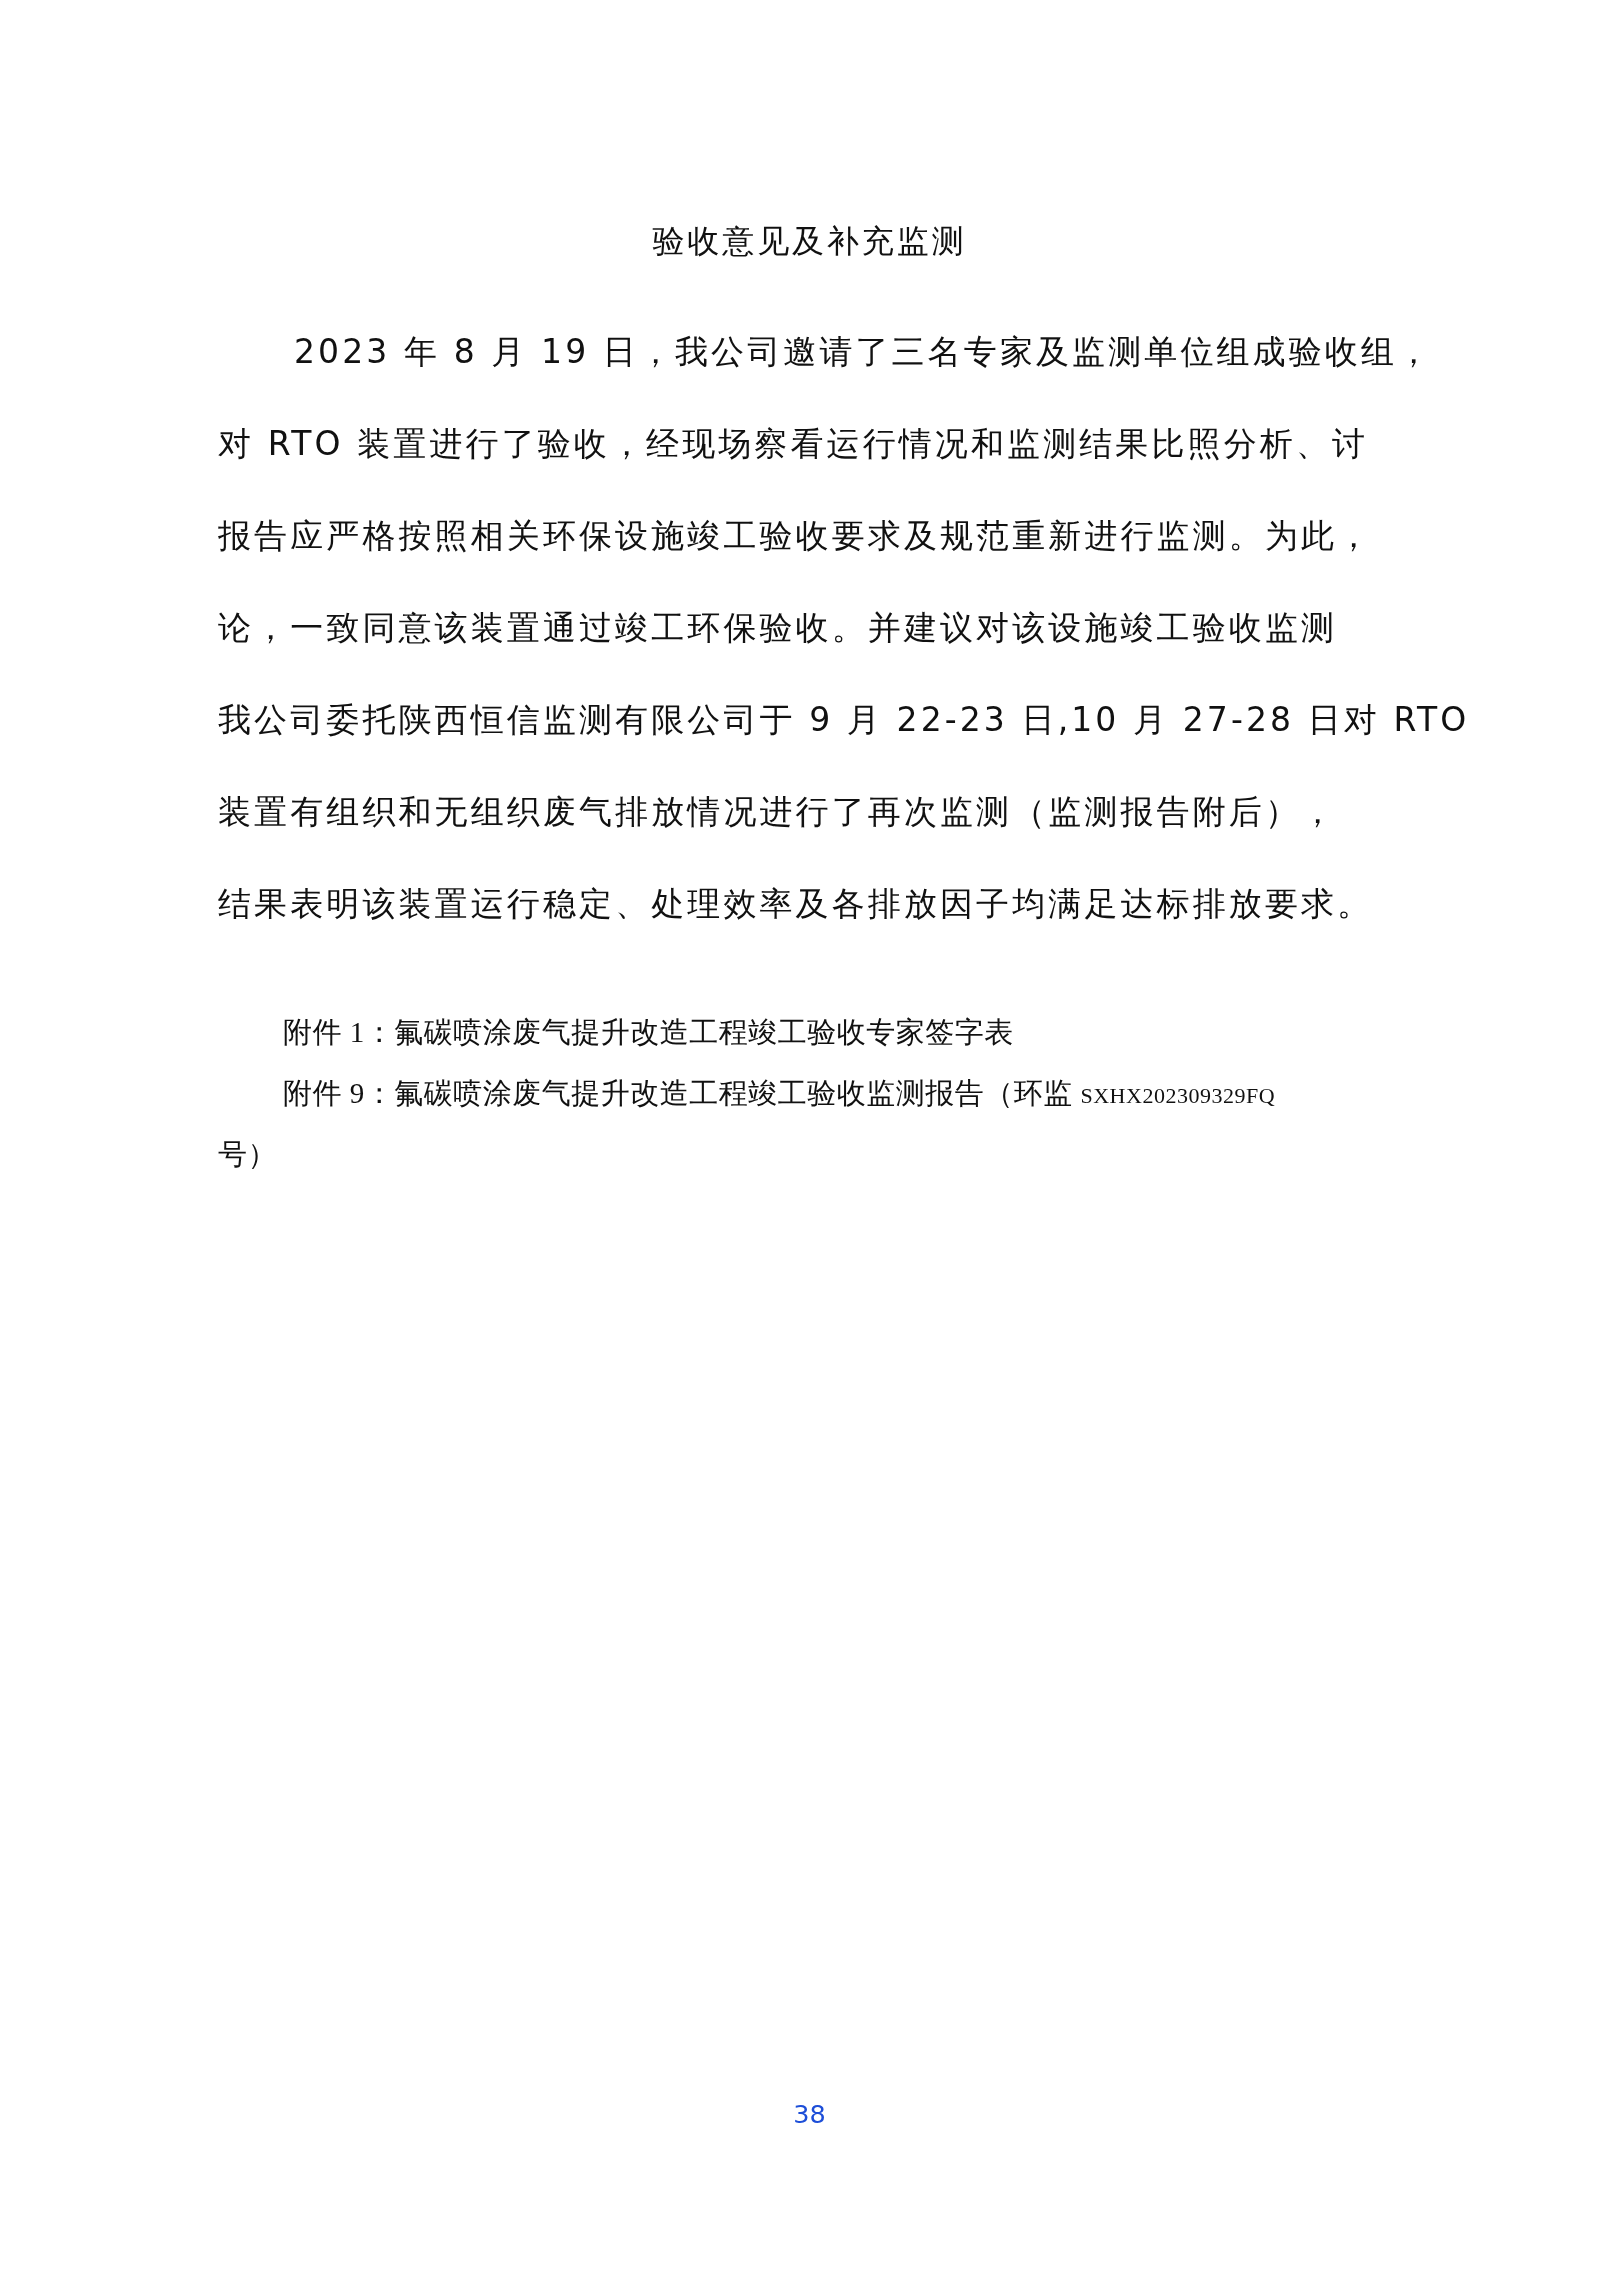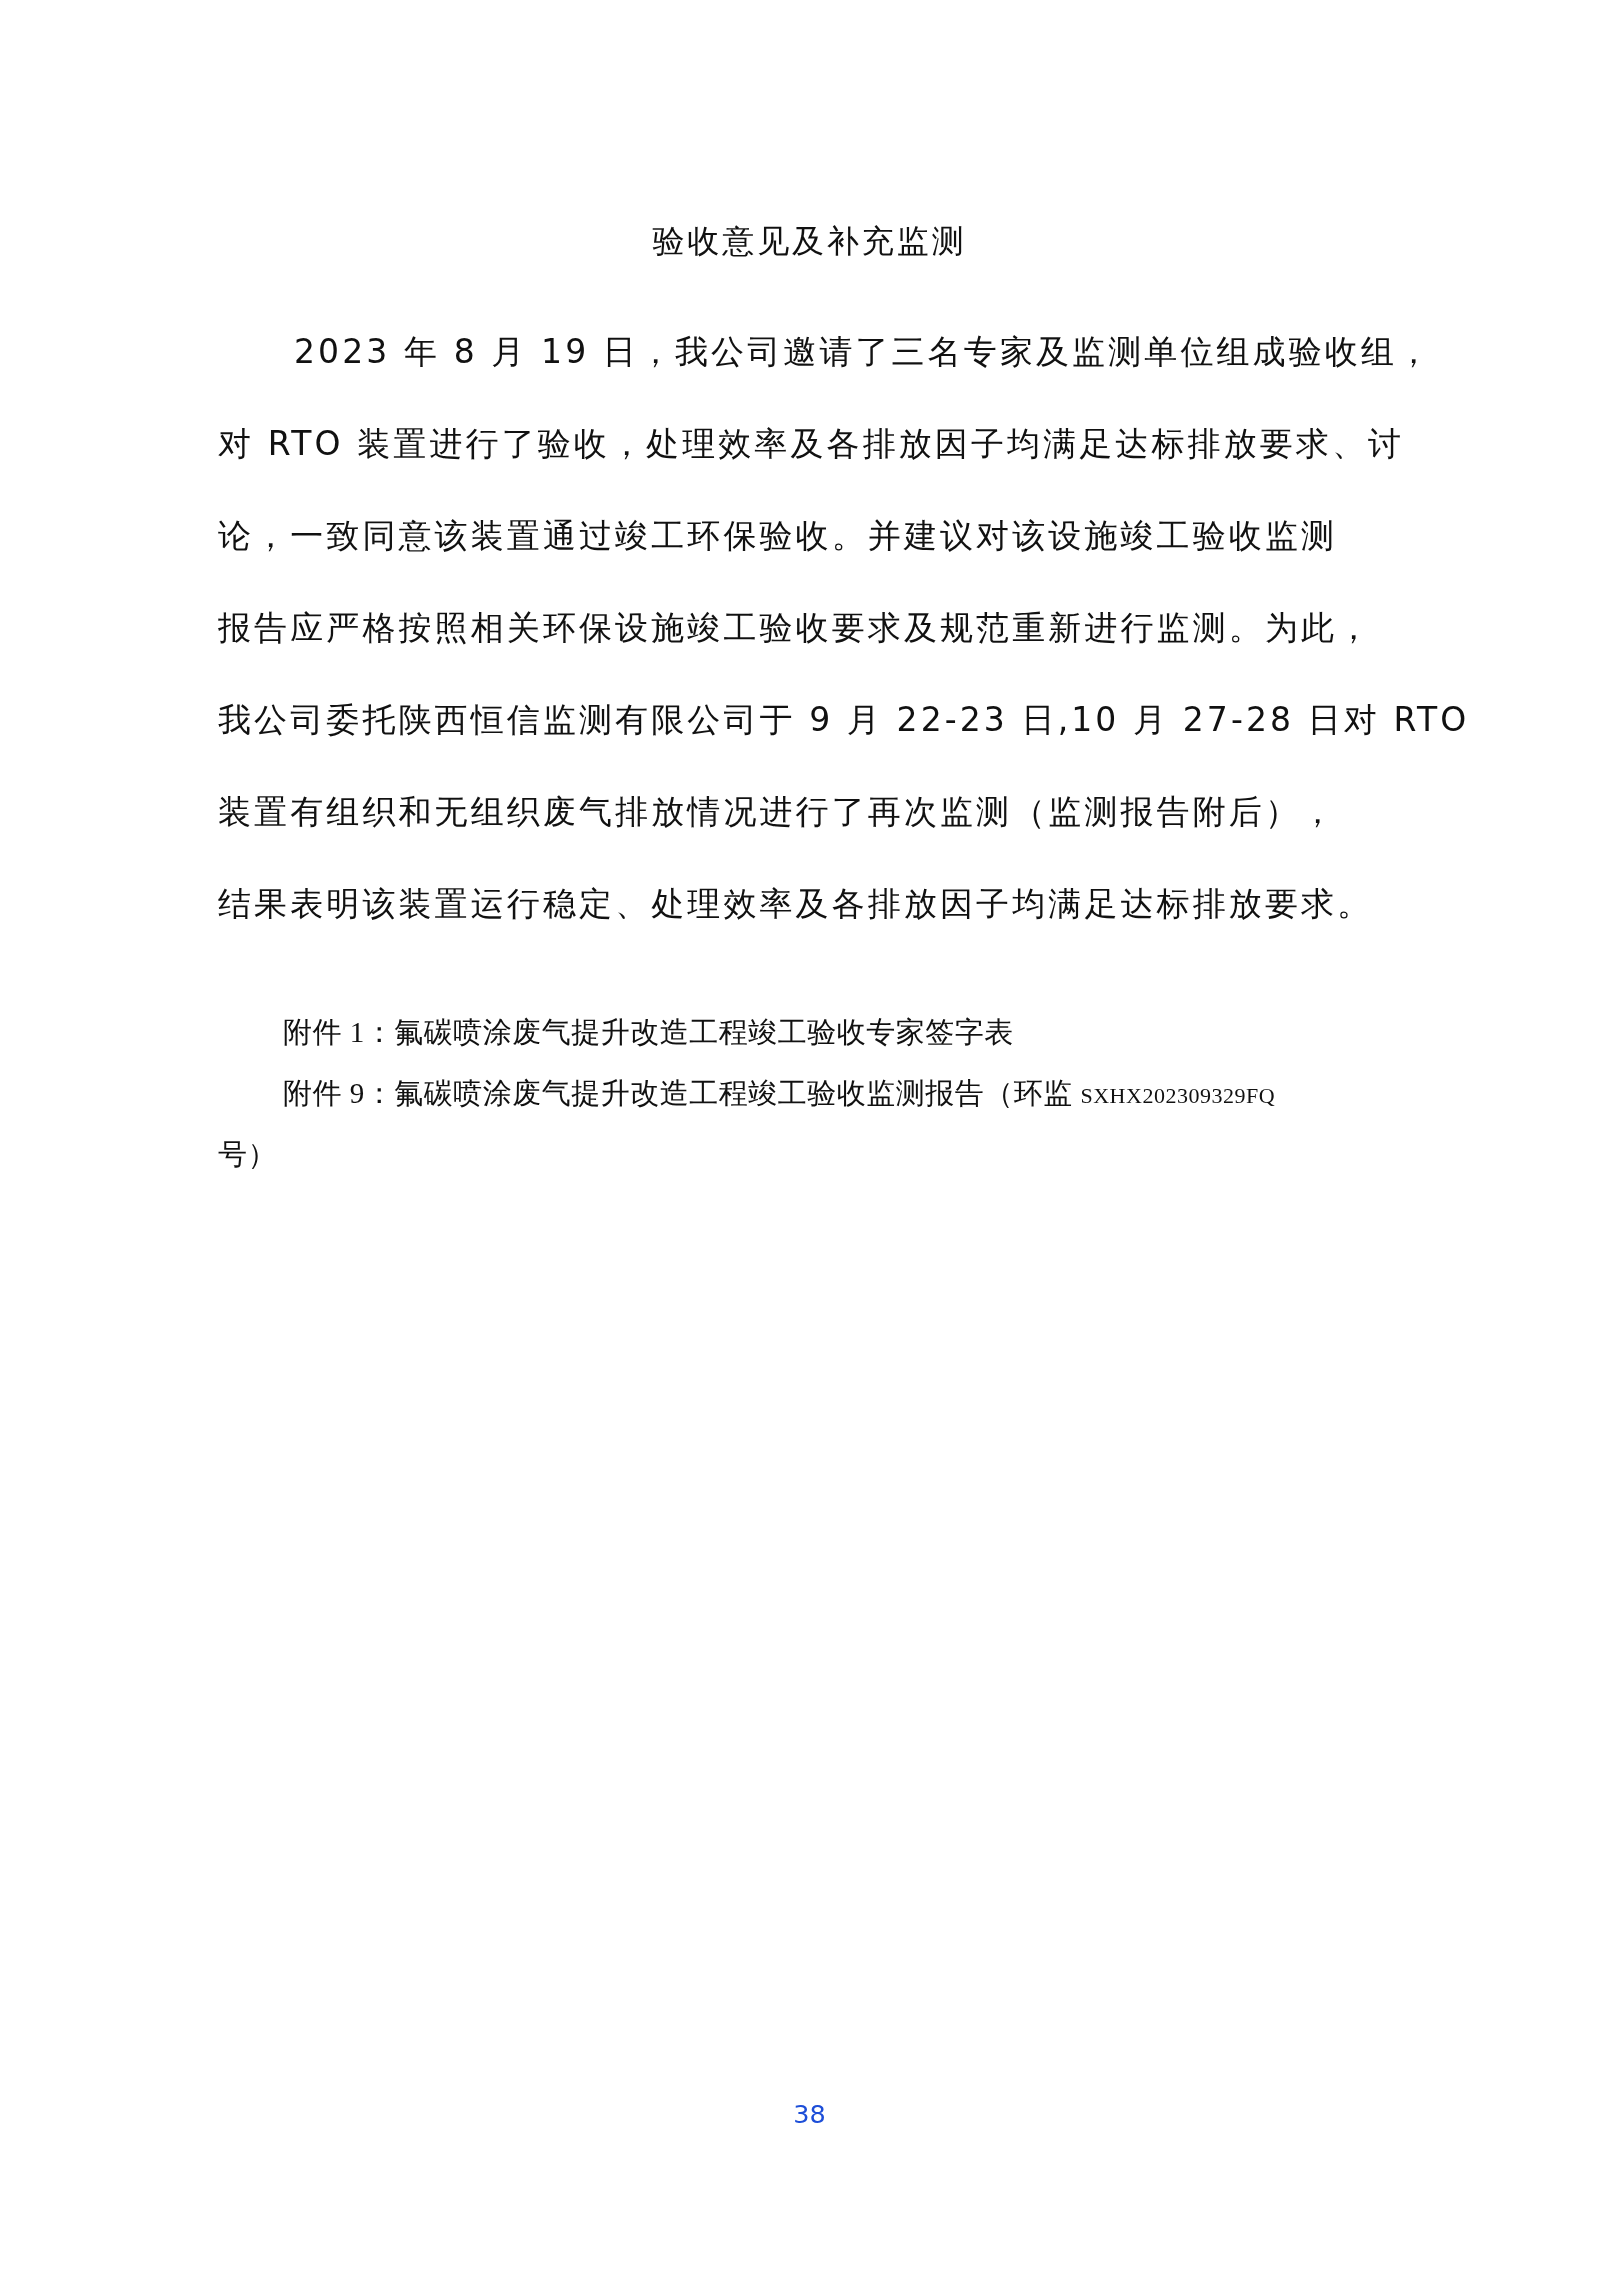--- a/index.html
+++ b/index.html
@@ -88,23 +88,23 @@
   </style>
 </head>
 <body>
 
 <div class="page">
 
   <div class="title">验收意见及补充监测</div>
 
   <div class="body-text">
     <span class="body-line first">2023 年 8 月 19 日，我公司邀请了三名专家及监测单位组成验收组，</span>
-    <span class="body-line">对 RTO 装置进行了验收，处理效率及各排放因子均满足达标排放要求、讨</span>
+    <span class="body-line">对 RTO 装置进行了验收，经现场察看运行情况和监测结果比照分析、讨</span>
+    <span class="body-line">报告应严格按照相关环保设施竣工验收要求及规范重新进行监测。为此，</span>
     <span class="body-line">论，一致同意该装置通过竣工环保验收。并建议对该设施竣工验收监测</span>
-    <span class="body-line">报告应严格按照相关环保设施竣工验收要求及规范重新进行监测。为此，</span>
     <span class="body-line">我公司委托陕西恒信监测有限公司于 9 月 22-23 日,10 月 27-28 日对 RTO</span>
     <span class="body-line">装置有组织和无组织废气排放情况进行了再次监测（监测报告附后），</span>
     <span class="body-line">结果表明该装置运行稳定、处理效率及各排放因子均满足达标排放要求。</span>
   </div>
 
   <div class="attachments">
     <span class="att-line indent">
       <span>附件 1：</span><span>氟碳喷涂废气提升改造工程竣工验收专家签字表</span>
     </span>
     <span class="att-line indent">

